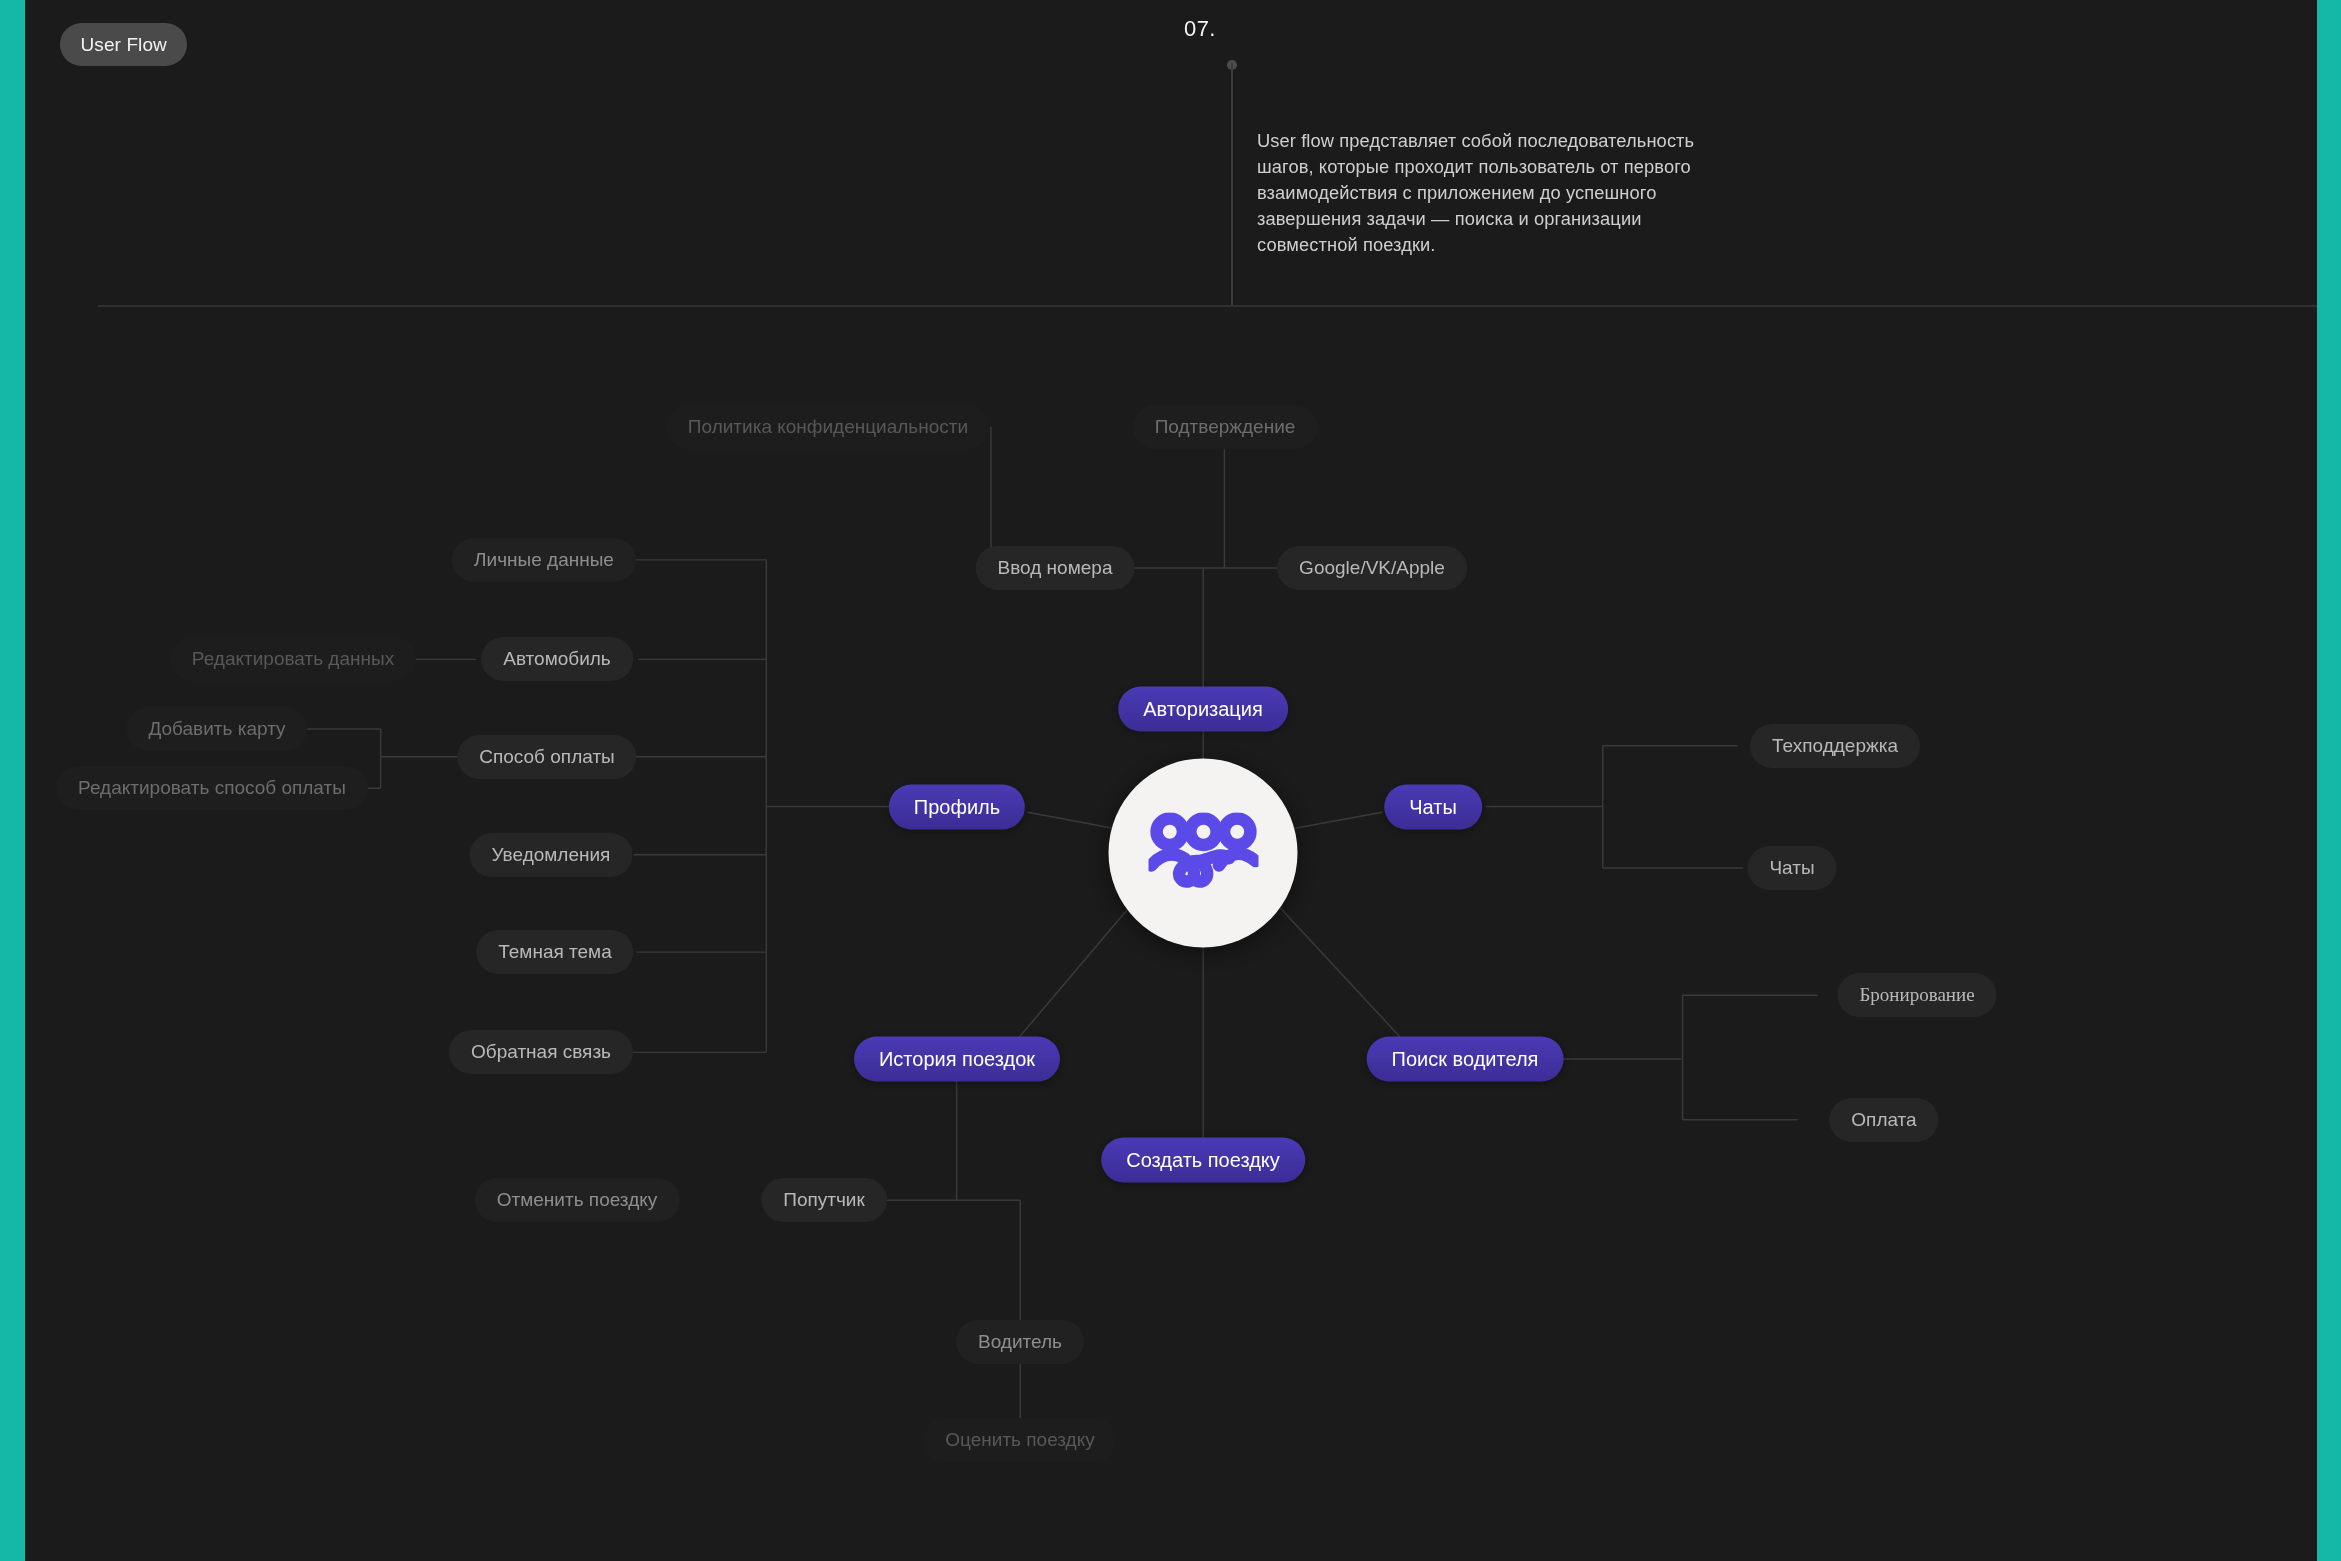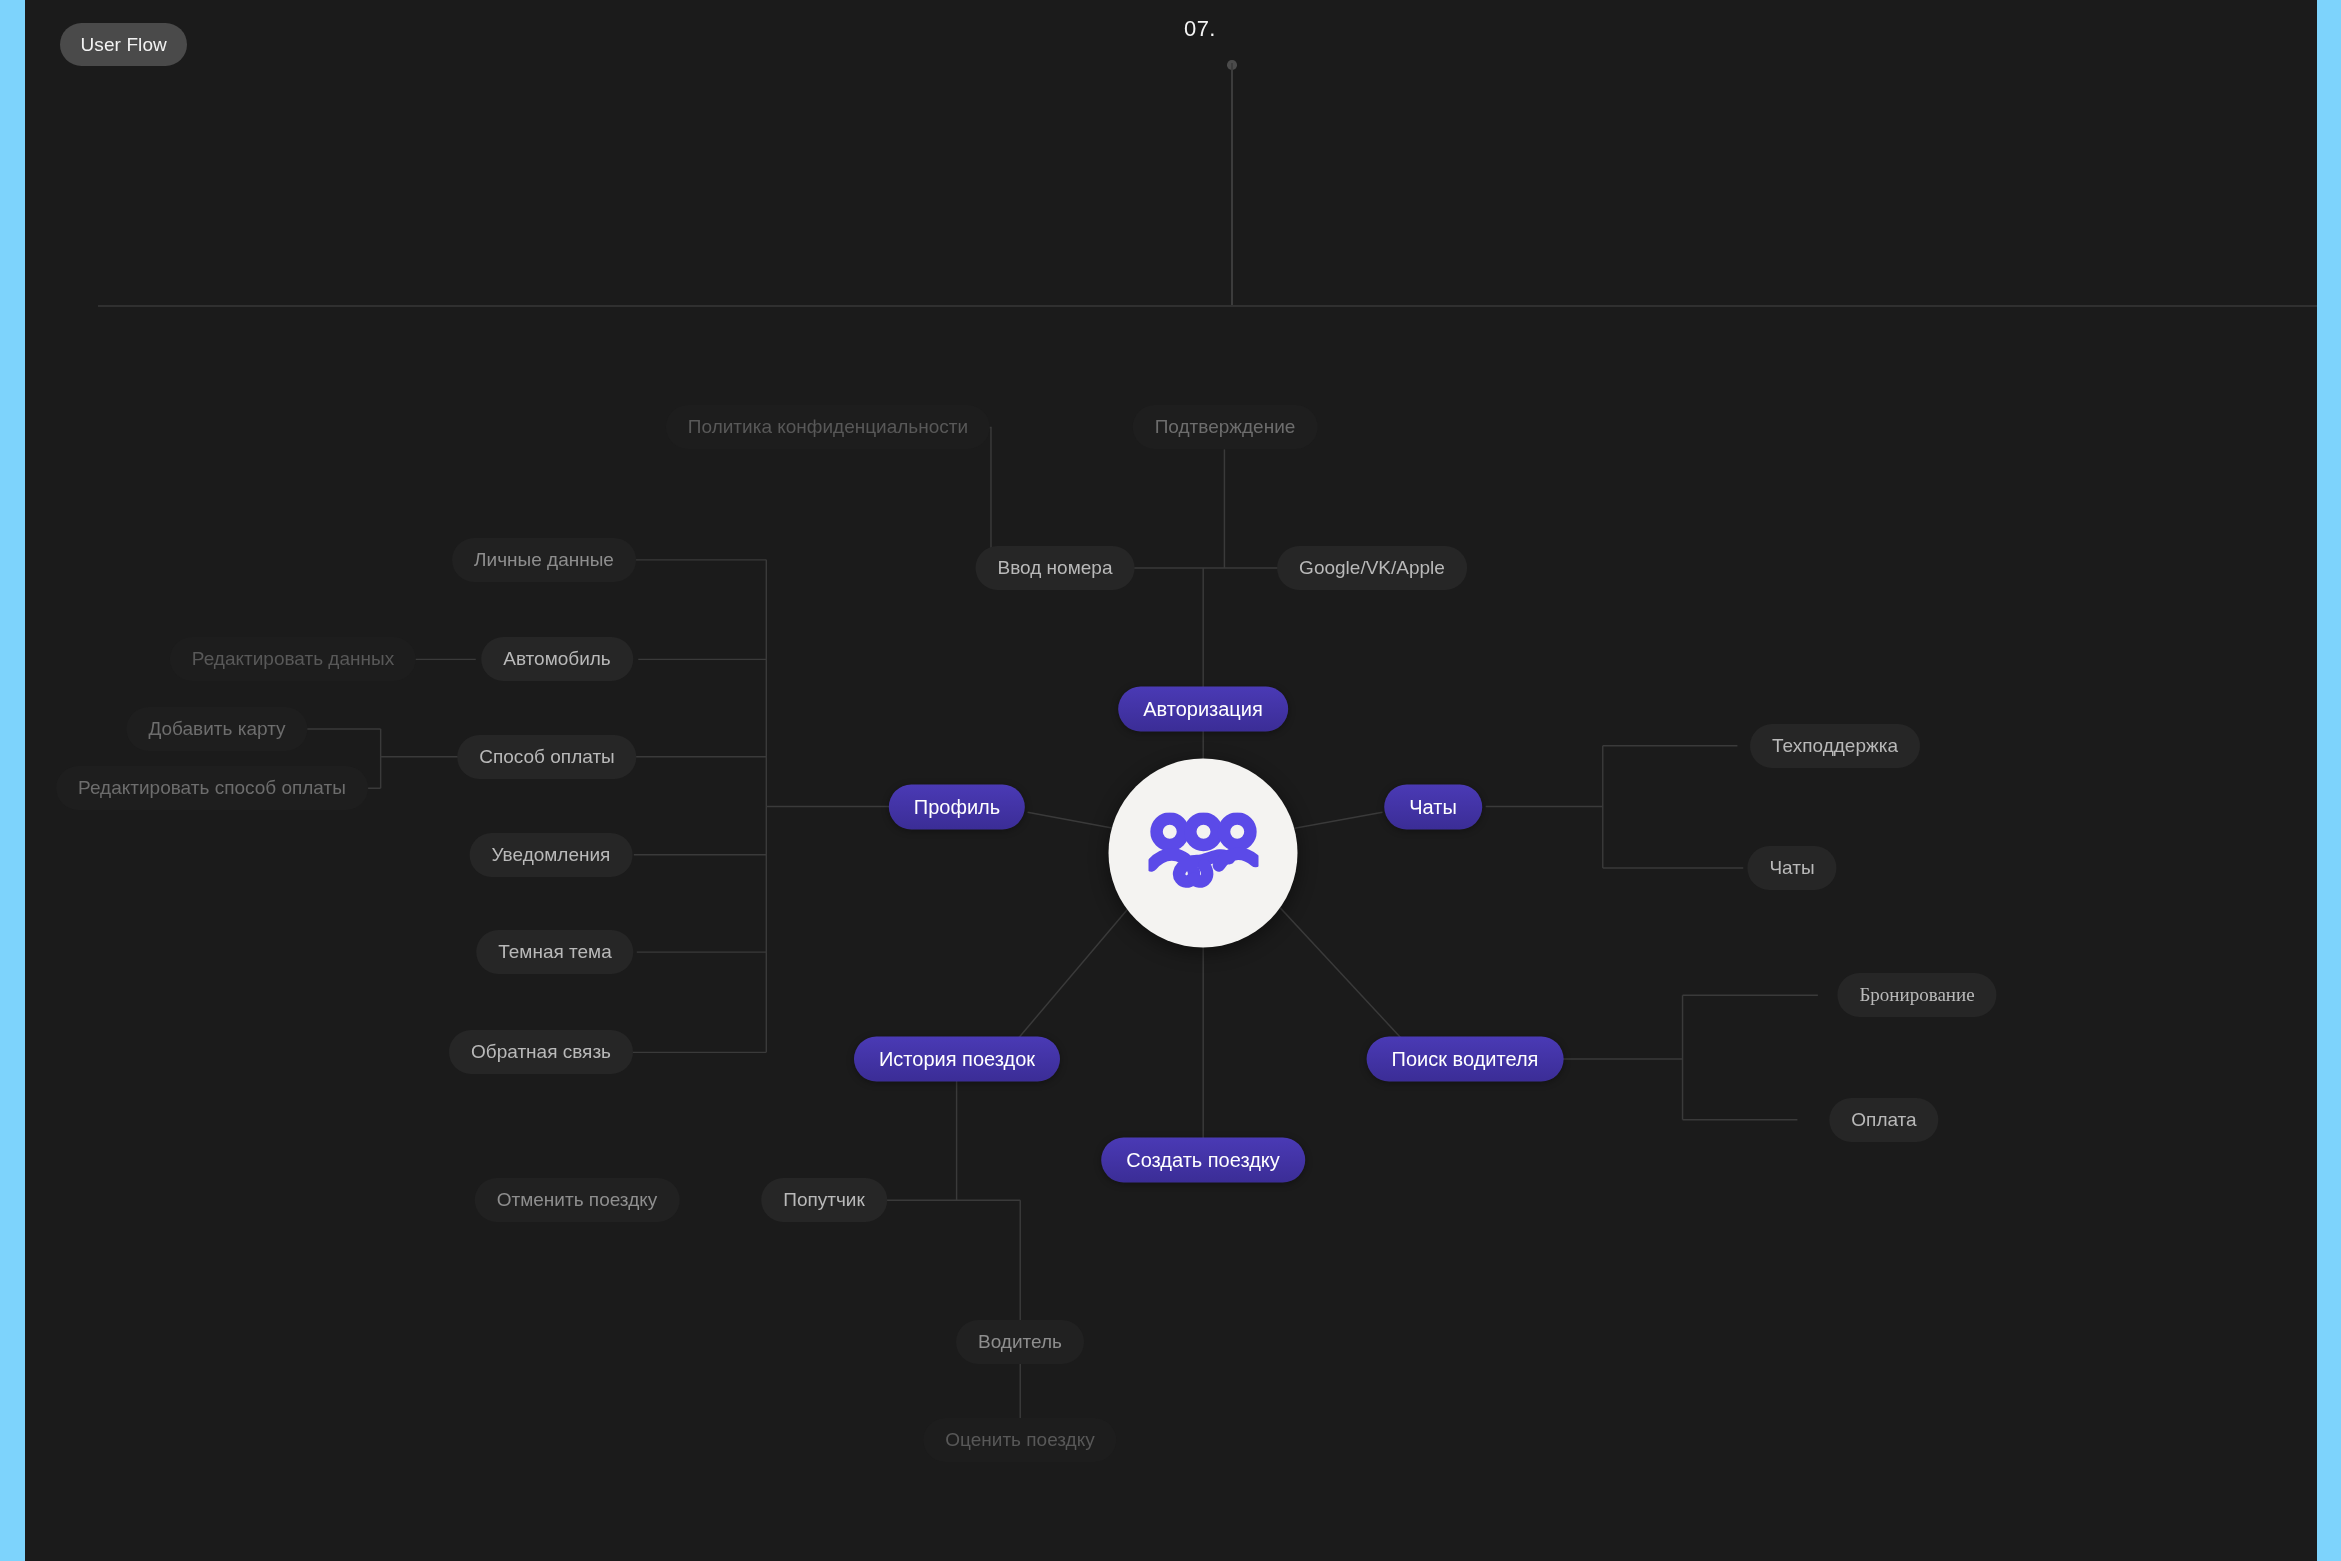--- a/index.html
+++ b/index.html
@@ -1,21 +1,21 @@
 <!DOCTYPE html>
 <html style="font-size:11.7px"><head>
 <meta charset="utf-8">
 <style>
   html,body{margin:0;padding:0;background:#ffffff;}
   body{
     width:2342px;height:1561px;overflow:hidden;
     font-family:"Liberation Sans","DejaVu Sans",sans-serif;
     -webkit-font-smoothing:antialiased;
   }
-  #frame{position:relative;width:2342px;height:1561px;background:#7dd3fc;}
+  #frame{position:relative;width:2342px;height:1561px;background:#14b8a6;}
 
   
   #canvas{
     position:absolute;left:25px;top:0;width:2292px;height:1561px;
     background:#1b1b1b;overflow:hidden;
   }
 
   
   .pill-tag{
     position:absolute;left:35px;top:23.4px;
@@ -81,20 +81,21 @@
 <body>
 
 <div id="frame">
   <div id="canvas">
 
     <div class="pill-tag">User Flow</div>
     <div class="section-num">07.</div>
     <div class="v-rule-dot"></div>
     <div class="v-rule"></div>
     <div class="h-rule"></div>
+    <div class="intro">User flow представляет собой последовательность шагов, которые проходит пользователь от первого взаимодействия с приложением до успешного завершения задачи — поиска и организации совместной поездки.</div>
 
     <div id="map">
 
       <svg id="edges" viewBox="0 0 3132 2133">
         <g fill="none" stroke="#3a3a3a" stroke-width="2">
 
           <path d="M1610 1101 L1610 969"></path>
           <path d="M1520 1138 L1370 1110"></path>
           <path d="M1700 1138 L1855 1110"></path>
           <path d="M1524 1222 L1358 1418"></path>

